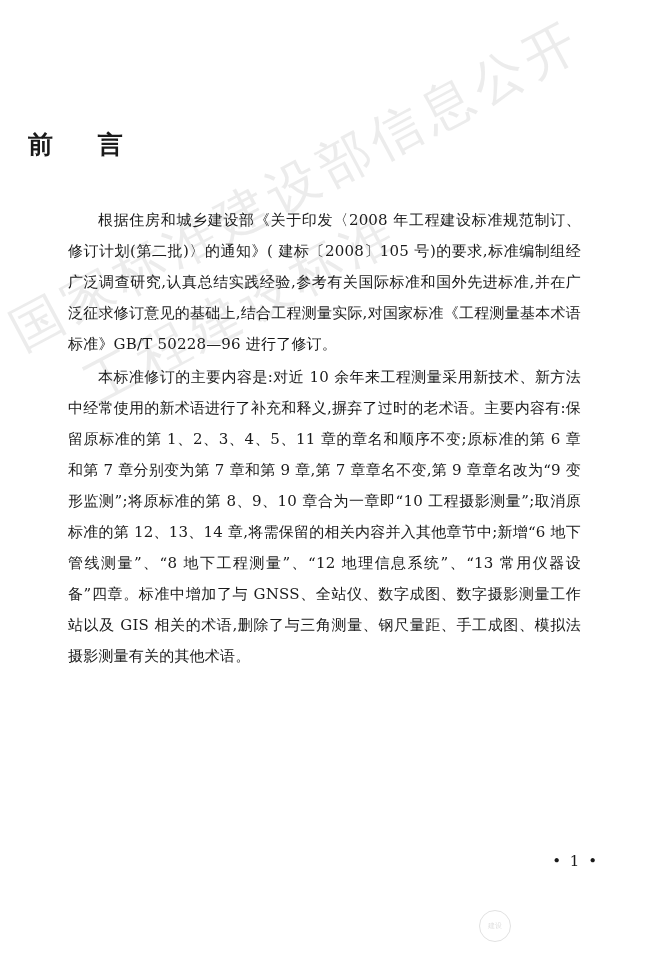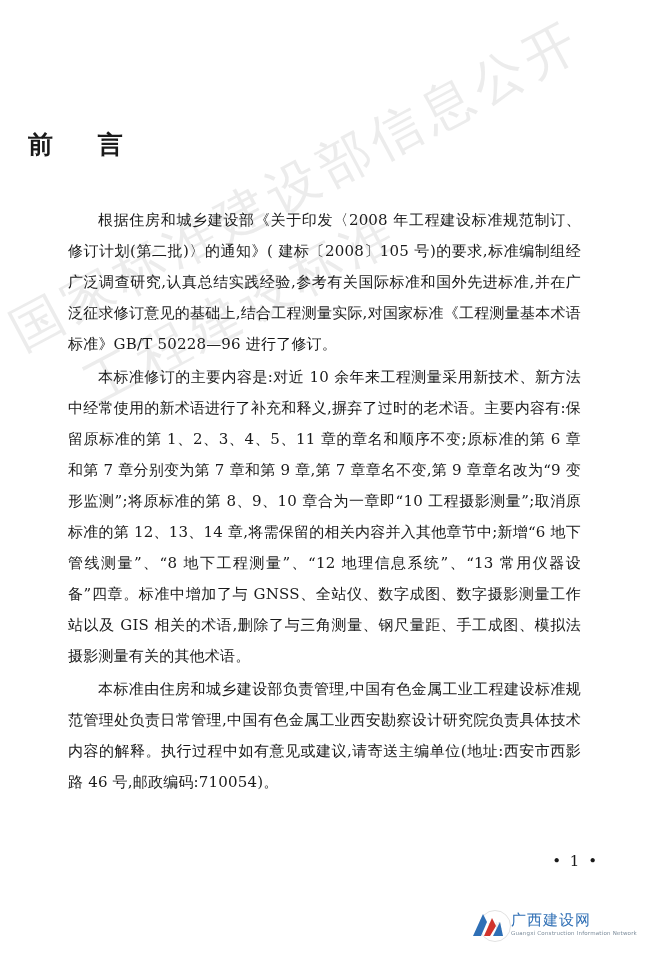--- a/index.html
+++ b/index.html
@@ -131,34 +131,20 @@
   <div class="watermark">
     <span class="wm-line l1">国家标准建设部信息公开</span>
     <span class="wm-line l2">工程建设标准</span>
   </div>
 
   <div class="doc-title">前    言</div>
 
   <div class="body-text">
     <p class="para">根据住房和城乡建设部《关于印发〈2008 年工程建设标准规范制订、修订计划(第二批)〉的通知》(  建标〔2008〕105 号)的要求,标准编制组经广泛调查研究,认真总结实践经验,参考有关国际标准和国外先进标准,并在广泛征求修订意见的基础上,结合工程测量实际,对国家标准《工程测量基本术语标准》GB/T 50228—96 进行了修订。</p>
     <p class="para">本标准修订的主要内容是:对近 10 余年来工程测量采用新技术、新方法中经常使用的新术语进行了补充和释义,摒弃了过时的老术语。主要内容有:保留原标准的第 1、2、3、4、5、11 章的章名和顺序不变;原标准的第 6 章和第 7 章分别变为第 7 章和第 9 章,第 7 章章名不变,第 9 章章名改为“9 变形监测”;将原标准的第 8、9、10 章合为一章即“10 工程摄影测量”;取消原标准的第 12、13、14 章,将需保留的相关内容并入其他章节中;新增“6 地下管线测量”、“8 地下工程测量”、“12 地理信息系统”、“13 常用仪器设备”四章。标准中增加了与 GNSS、全站仪、数字成图、数字摄影测量工作站以及 GIS 相关的术语,删除了与三角测量、钢尺量距、手工成图、模拟法摄影测量有关的其他术语。</p>
-    <p class="para">本标准由住房和城乡建设部负责管理,中国有色金属工业工程建设标准规范管理处负责日常管理,中国有色金属工业西安勘察设计研究院负责具体技术内容的解释。执行过程中如有意见或建议,请寄送主编单位(地址:西安市西影路 46 号,邮政编码:710054)。</p>
   </div>
 
   <div class="page-number">• 1 •</div>
 
   <div class="logo-seal">建设</div>
 
-  <div class="logo-block">
-    <span class="logo-mark">
-      <svg width="34" height="30" viewBox="0 0 34 30" xmlns="http://www.w3.org/2000/svg">
-        <polygon points="2,26 12,4 16,12 10,26" fill="#2f6fb5"></polygon>
-        <polygon points="13,26 21,8 25,16 19,26" fill="#d0342c"></polygon>
-        <polygon points="22,26 29,12 32,26" fill="#2f6fb5"></polygon>
-      </svg>
-    </span>
-    <span class="logo-text-wrap">
-      <span class="logo-text">广西建设网</span>
-      <span class="logo-sub">Guangxi Construction Information Network</span>
-    </span>
-  </div>
 
 </div>
 
 </body></html>

